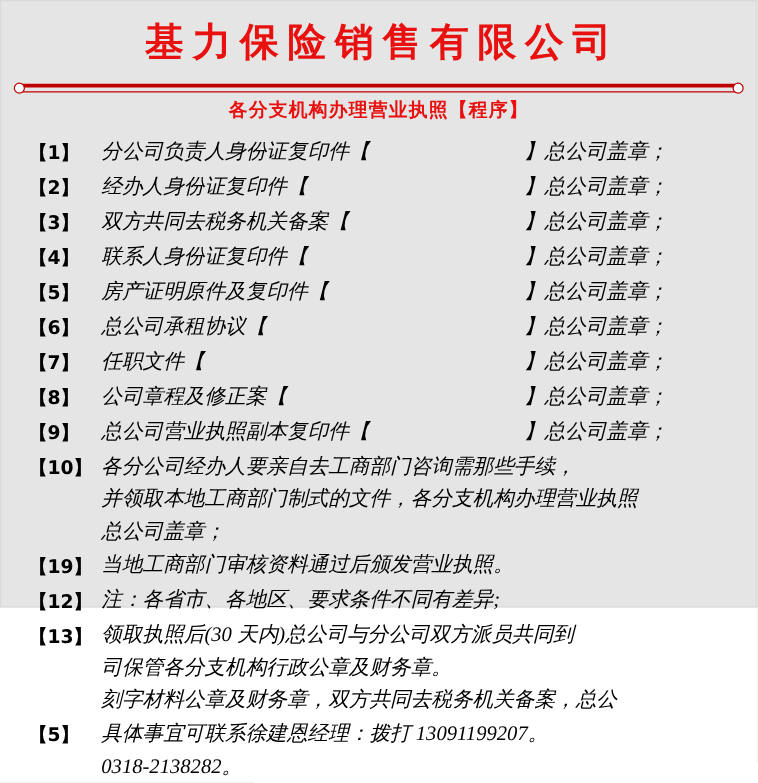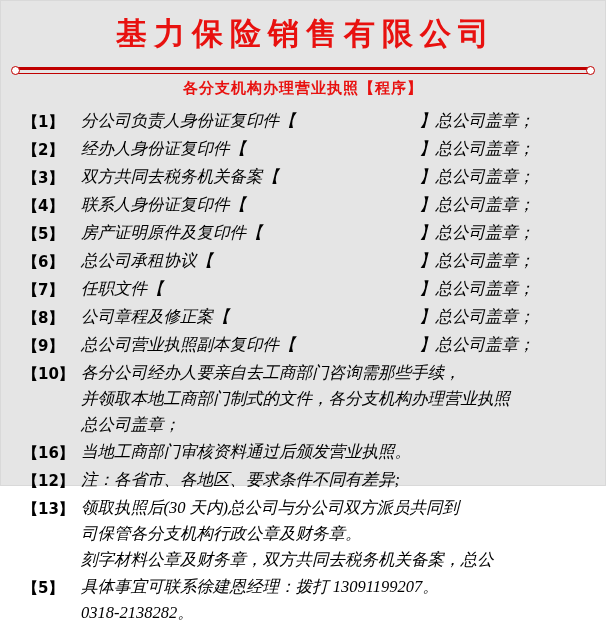--- a/index.html
+++ b/index.html
@@ -199,21 +199,21 @@
         <div class="num">【10】</div>
         <div class="body-col">
           <div class="para-lines">
             <div>各分公司经办人要亲自去工商部门咨询需那些手续，</div>
             <div>并领取本地工商部门制式的文件，各分支机构办理营业执照</div>
             <div>总公司盖章；</div>
           </div>
         </div>
       </div>
       <div class="item wide">
-        <div class="num">【16】</div>
+        <div class="num">【19】</div>
         <div class="body-col">
           <div class="para-lines">
             <div>当地工商部门审核资料通过后颁发营业执照。</div>
           </div>
         </div>
       </div>
       <div class="item wide">
         <div class="num">【12】</div>
         <div class="body-col">
           <div class="para-lines">

